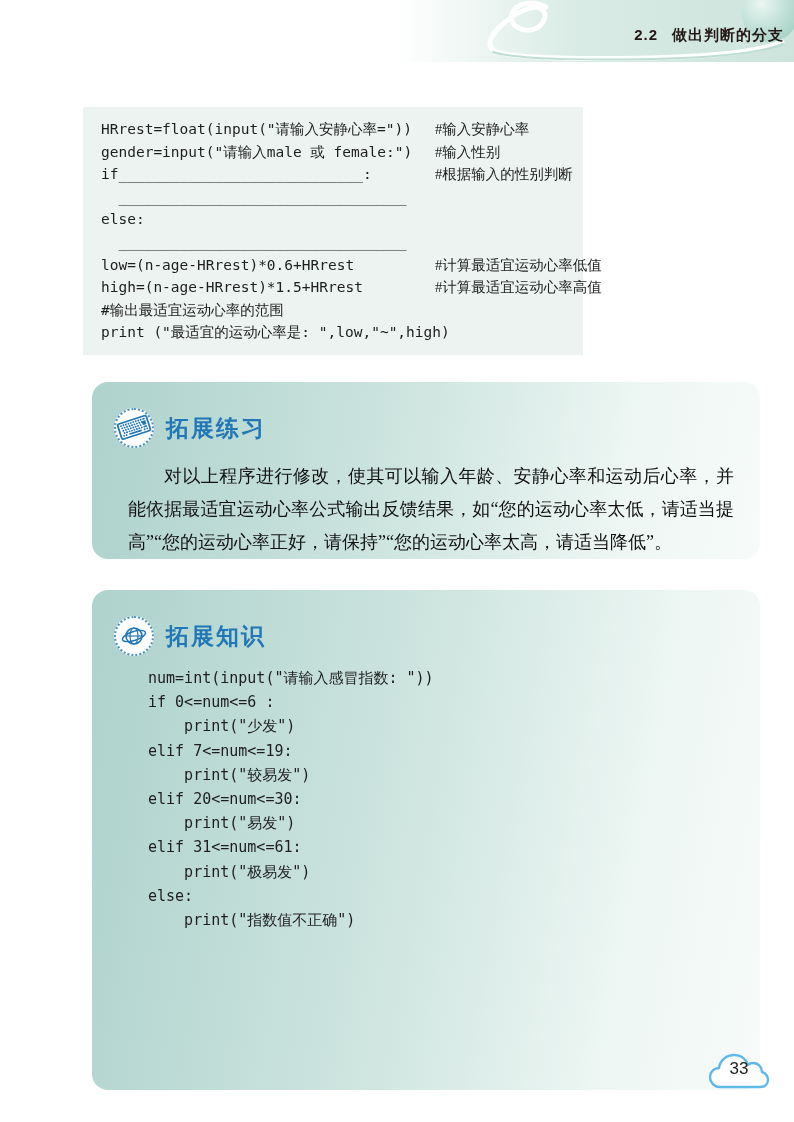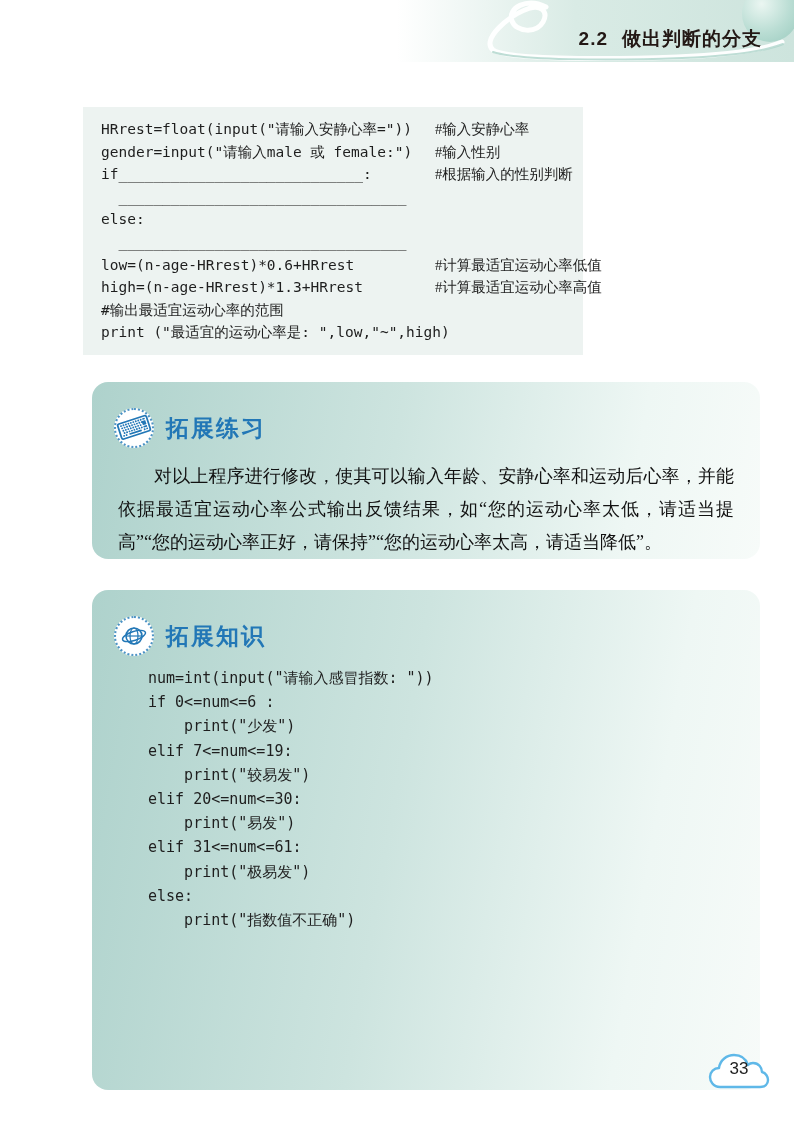--- a/index.html
+++ b/index.html
@@ -5,22 +5,22 @@
   * { margin:0; padding:0; box-sizing:border-box; }
   html,body { width:794px; height:1122px; background:#fff; }
   body { position:relative; font-family:"Liberation Serif","DejaVu Serif",serif; color:#231815; overflow:hidden; }
 
   
   .banner { position:absolute; left:397px; top:0; width:397px; height:62px;
             background:linear-gradient(to right, rgba(236,246,243,0), #d9ebe5 45%, #cde4dd 100%); }
   .banner-globe { position:absolute; left:345px; top:-14px; width:56px; height:56px; border-radius:50%;
             background:radial-gradient(circle at 35% 32%, #eef8f4, #b7dcd2 55%, #93c7ba 100%); opacity:.9; }
   .banner-swoosh { position:absolute; left:0; top:0; width:397px; height:62px; }
-  .banner-title { position:absolute; right:32px; top:26px; font-family:"Liberation Sans","DejaVu Sans",sans-serif;
-            font-weight:bold; font-size:19px; letter-spacing:1px; color:#231815; white-space:nowrap; }
+  .banner-title { position:absolute; right:10px; top:26px; font-family:"Liberation Sans","DejaVu Sans",sans-serif;
+            font-weight:bold; font-size:15px; letter-spacing:1px; color:#231815; white-space:nowrap; }
   .banner-title .num { margin-right:14px; }
 
   
   .codeblock { position:absolute; left:83px; top:107px; width:500px; height:248px;
             background:#edf3f1; padding:11px 0 0 18px;
             font-family:"DejaVu Sans Mono","Liberation Mono",monospace; font-size:14.5px; color:#1e1e1e; }
   .crow { display:grid; grid-template-columns:334px 1fr; line-height:22.6px; white-space:pre; }
   .crow .cmt { white-space:pre;font-family:Liberation Serif, serif; }
 
   
@@ -29,21 +29,21 @@
   .box-practice { top:382px; height:177px; }
   .box-knowledge { top:590px; height:500px; }
 
   .boxhead { display:flex; align-items:center; gap:12px; padding:26px 0 0 22px; }
   .icon-circle { width:40px; height:40px; border-radius:50%; background:#fff; border:2px dotted #4d93c6;
             display:flex; align-items:center; justify-content:center; flex:none; }
   .kb-glyph { font-family:"DejaVu Sans",sans-serif; font-size:24px; color:#2277b6; transform:rotate(-18deg); line-height:1; }
   .box-title { font-family:"Liberation Sans","DejaVu Sans",sans-serif; font-size:23px; font-weight:600;
             color:#2277b6; letter-spacing:2px; }
 
-  .box-para { margin:12px 26px 0 26px; font-size:18px; line-height:33px; text-indent:2em;
+  .box-para { margin:12px 26px 0 36px; font-size:18px; line-height:33px; text-indent:2em;
             text-align:justify; color:#111; }
 
   .kcode { margin:10px 0 0 56px; font-family:"DejaVu Sans Mono","Liberation Mono",monospace;
             font-size:15px; line-height:24.2px; color:#1e1e1e; }
   .kline { white-space:pre; }
 
   
   .cloud-wrap { position:absolute; left:708px; top:1050px; width:62px; height:46px; }
   .cloud-wrap svg { position:absolute; left:0; top:0; }
   .page-num { position:absolute; left:0; top:9px; width:62px; text-align:center;
@@ -64,21 +64,21 @@
 </div>
 
 <div class="codeblock">
   <div class="crow"><span>HRrest=float(input("请输入安静心率="))</span><span class="cmt">#输入安静心率</span></div>
   <div class="crow"><span>gender=input("请输入male 或 female:")</span><span class="cmt">#输入性别</span></div>
   <div class="crow"><span>if____________________________:</span><span class="cmt">#根据输入的性别判断</span></div>
   <div class="crow"><span>  _________________________________</span><span class="cmt"></span></div>
   <div class="crow"><span>else:</span><span class="cmt"></span></div>
   <div class="crow"><span>  _________________________________</span><span class="cmt"></span></div>
   <div class="crow"><span>low=(n-age-HRrest)*0.6+HRrest</span><span class="cmt">#计算最适宜运动心率低值</span></div>
-  <div class="crow"><span>high=(n-age-HRrest)*1.3+HRrest</span><span class="cmt">#计算最适宜运动心率高值</span></div>
+  <div class="crow"><span>high=(n-age-HRrest)*1.5+HRrest</span><span class="cmt">#计算最适宜运动心率高值</span></div>
   <div class="crow"><span>#输出最适宜运动心率的范围</span><span class="cmt"></span></div>
   <div class="crow"><span>print ("最适宜的运动心率是: ",low,"~",high)</span><span class="cmt"></span></div>
 </div>
 
 <div class="tealbox box-practice">
   <div class="boxhead">
     <div class="icon-circle">
         <span class="kb-glyph">⌨</span>
       </div>
     <div class="box-title">拓展练习</div>

